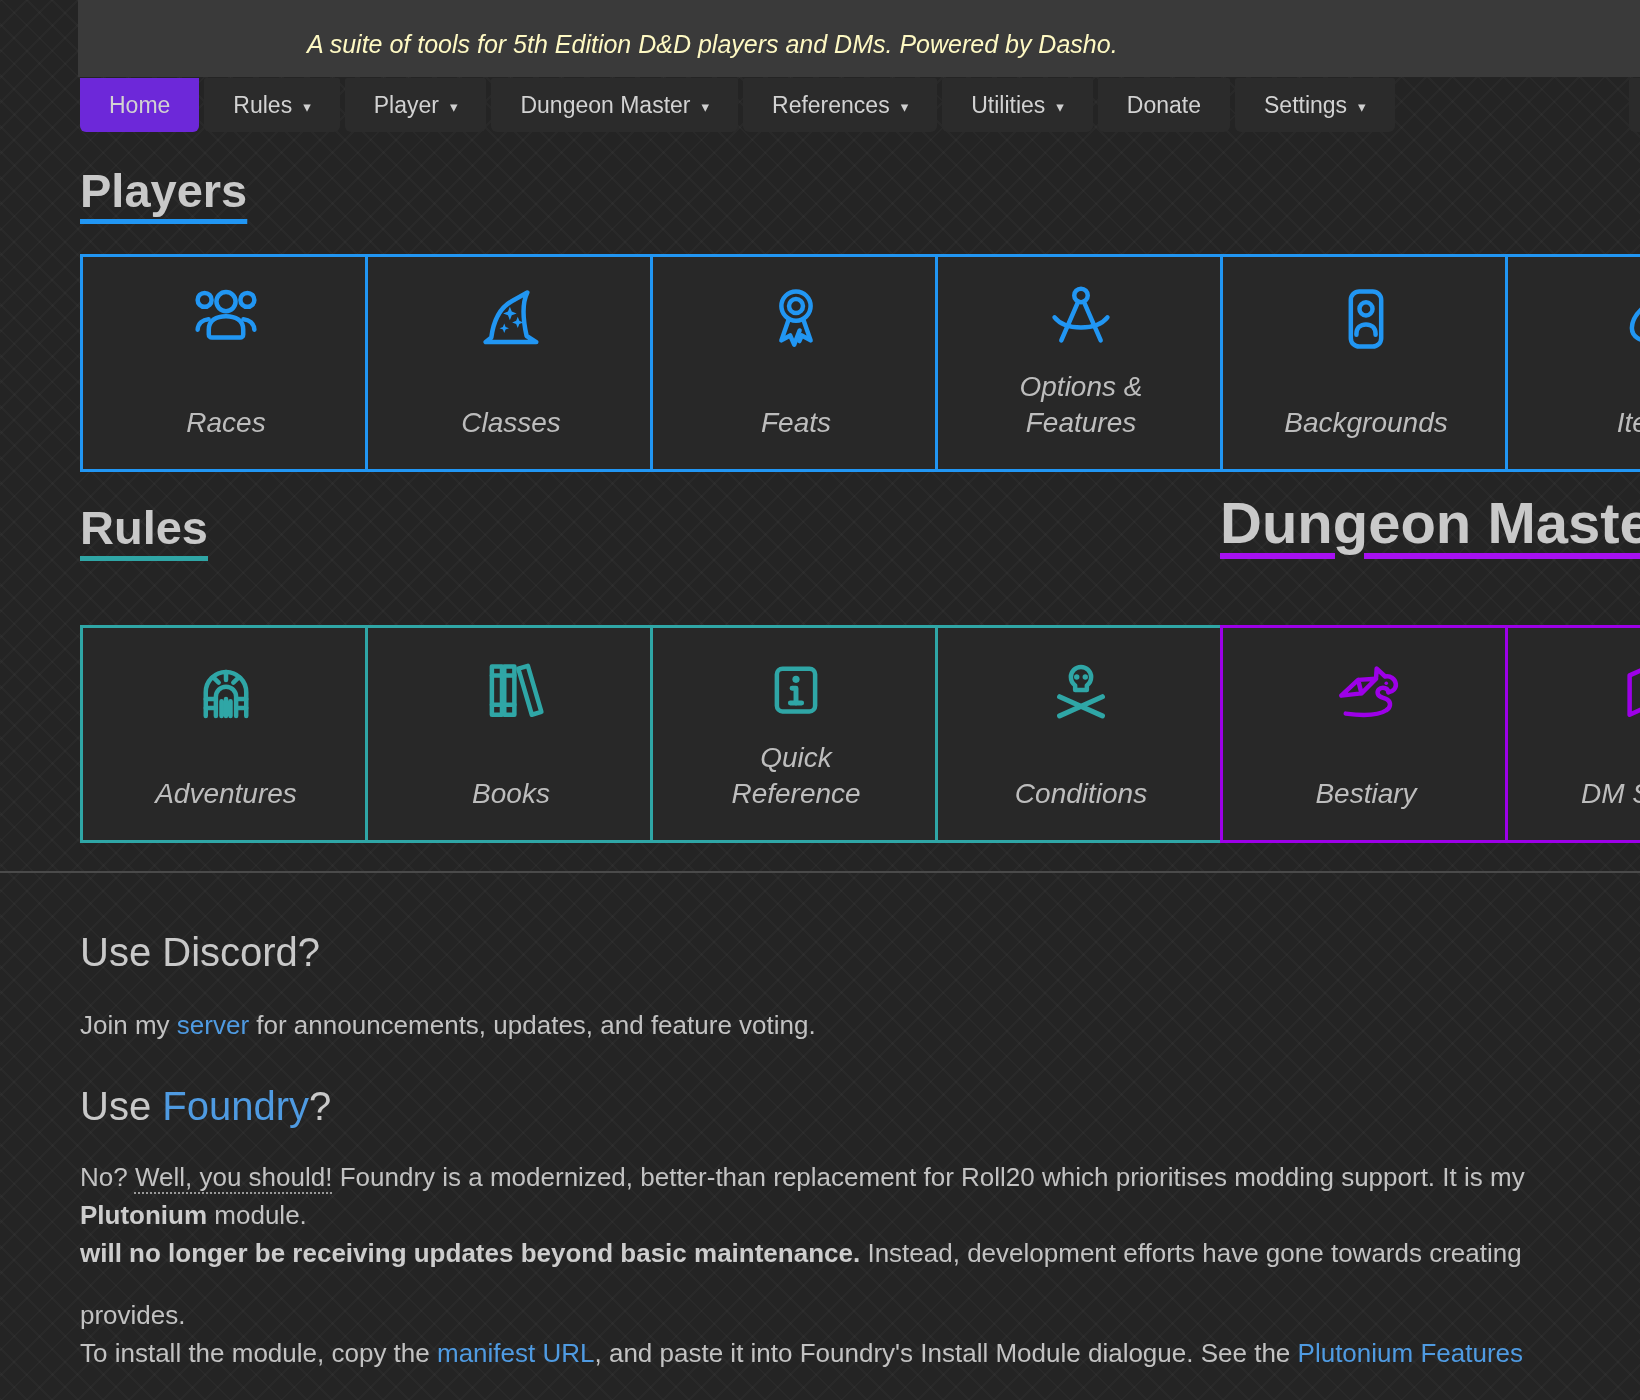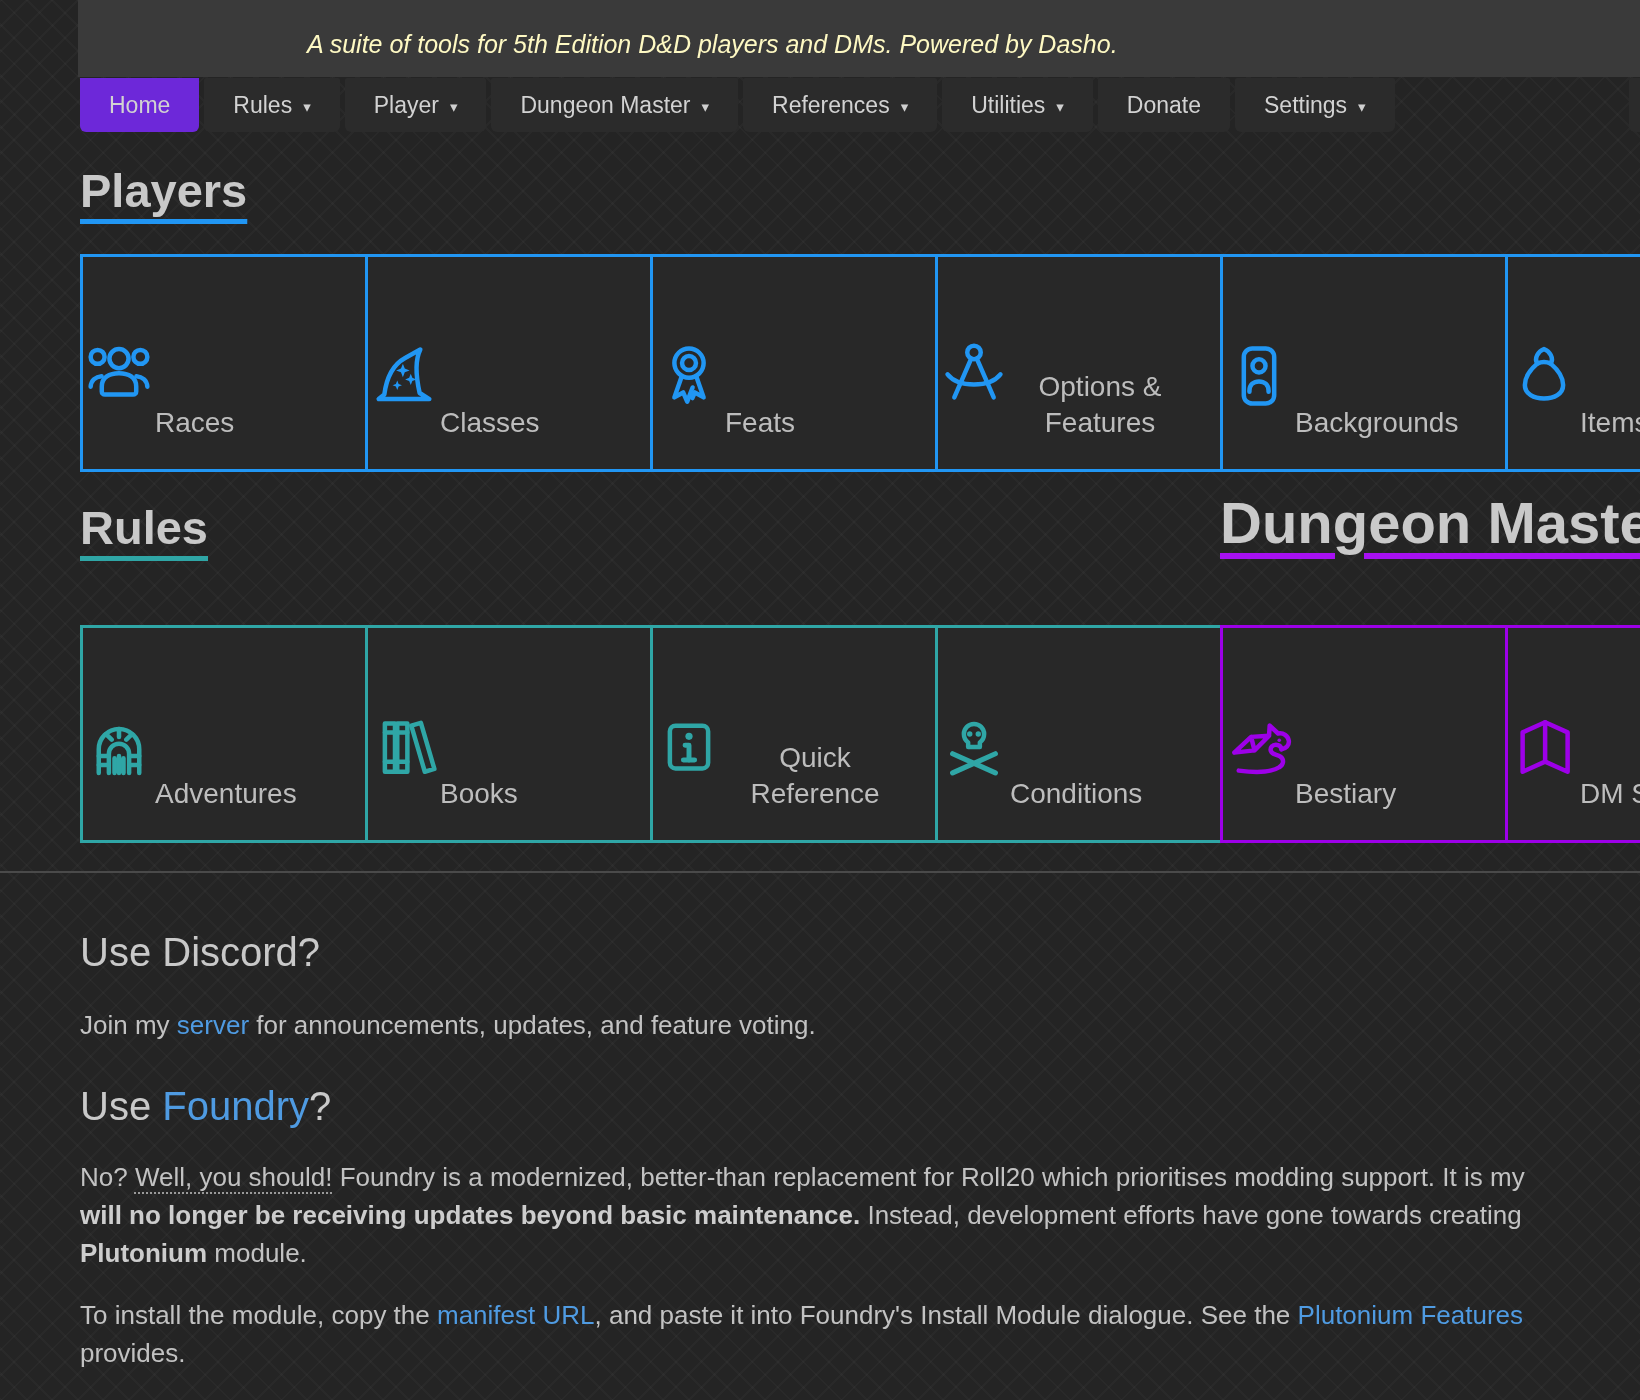--- a/index.html
+++ b/index.html
@@ -32,22 +32,22 @@
   .sec-title{
     position:absolute; font-weight:bold; color:#c9c9c9; white-space:nowrap;
     text-decoration-line:underline; text-decoration-thickness:5px; text-underline-offset:12px;
   }
   #players-title{ left:80px; top:163px; font-size:47px; text-decoration-color:#2196f3;text-align:center; }
   #rules-title{ left:80px; top:500px; font-size:47px; text-decoration-color:#2fa6a6; }
   #dm-title{ left:1220px; top:489px; font-size:58px; text-decoration-color:#a710f2; text-decoration-thickness:6px; text-underline-offset:10px; }
   
   .card{
     position:absolute; width:292px; height:218px; background:#282828;
-    display:flex; flex-direction:row; align-items:center; padding-top:26px;
-    border:3px solid; cursor:pointer;
+    display:flex; flex-direction:column; align-items:center; padding-top:26px;
+    border:3px solid; cursor:pointer;font-style:italic;
   }
   .card.acc-blue{ border-color:#2196f3; color:#2196f3; }
   .card.acc-teal{ border-color:#2fa6a6; color:#2fa6a6; }
   .card.acc-purple{ border-color:#9d00e8; color:#9d00e8; }
   .card svg{ width:72px; height:72px; stroke:currentColor; fill:none; stroke-width:4; stroke-linecap:round; stroke-linejoin:round; }
   .card-label{
     margin-top:auto; margin-bottom:28px; max-width:180px; text-align:center;
     font-size:28px; line-height:36px; color:#bdbdbd;
   }
   .r1{ top:254px; } .r2{ top:594px;margin-top:31px; }
@@ -231,20 +231,20 @@
 <div class="divider"></div>
 
 <div class="sub-h" id="discord-h">Use Discord?</div>
 
 <div class="para" id="discord-line"><span>Join my </span><a class="lnk">server</a><span> for announcements, updates, and feature voting.</span></div>
 
 <div class="sub-h" id="foundry-h"><span>Use </span><a class="lnk">Foundry</a><span>?</span></div>
 
 <div class="para" id="foundry-para1">
   <div><span>No? </span><span class="dotted">Well, you should!</span><span> Foundry is a modernized, better-than replacement for Roll20 which prioritises modding support. It is my</span></div>
+  <div><span class="bold">Plutonium</span><span> module.</span></div>
   <div><span class="bold">will no longer be receiving updates beyond basic maintenance.</span><span> Instead, development efforts have gone towards creating</span></div>
-  <div><span class="bold">Plutonium</span><span> module.</span></div>
 </div>
 
 <div class="para" id="foundry-para2">
+  <div><span>provides.</span></div>
   <div><span>To install the module, copy the </span><a class="lnk">manifest URL</a><span>, and paste it into Foundry's Install Module dialogue. See the </span><a class="lnk">Plutonium Features</a></div>
-  <div><span>provides.</span></div>
 </div>
 
 </body></html>

